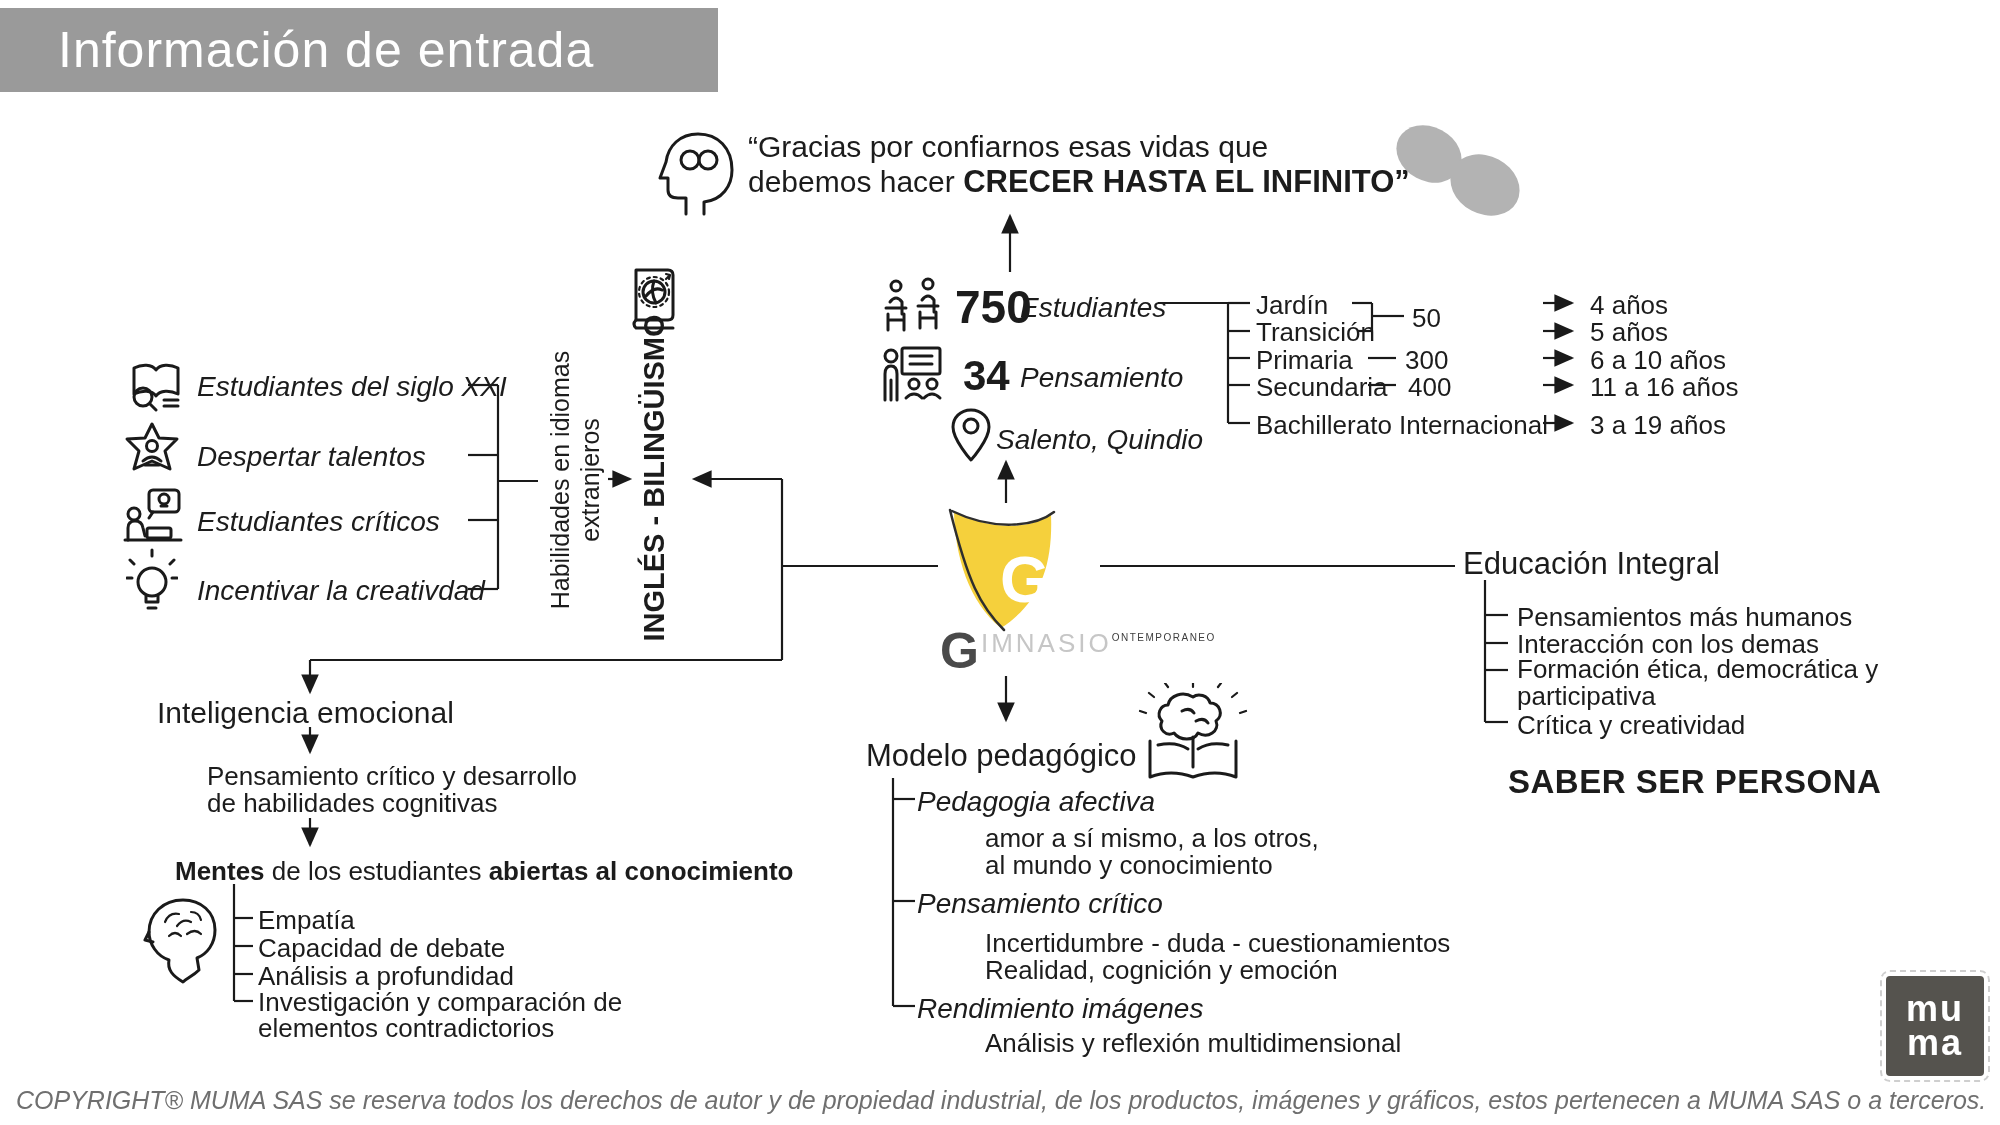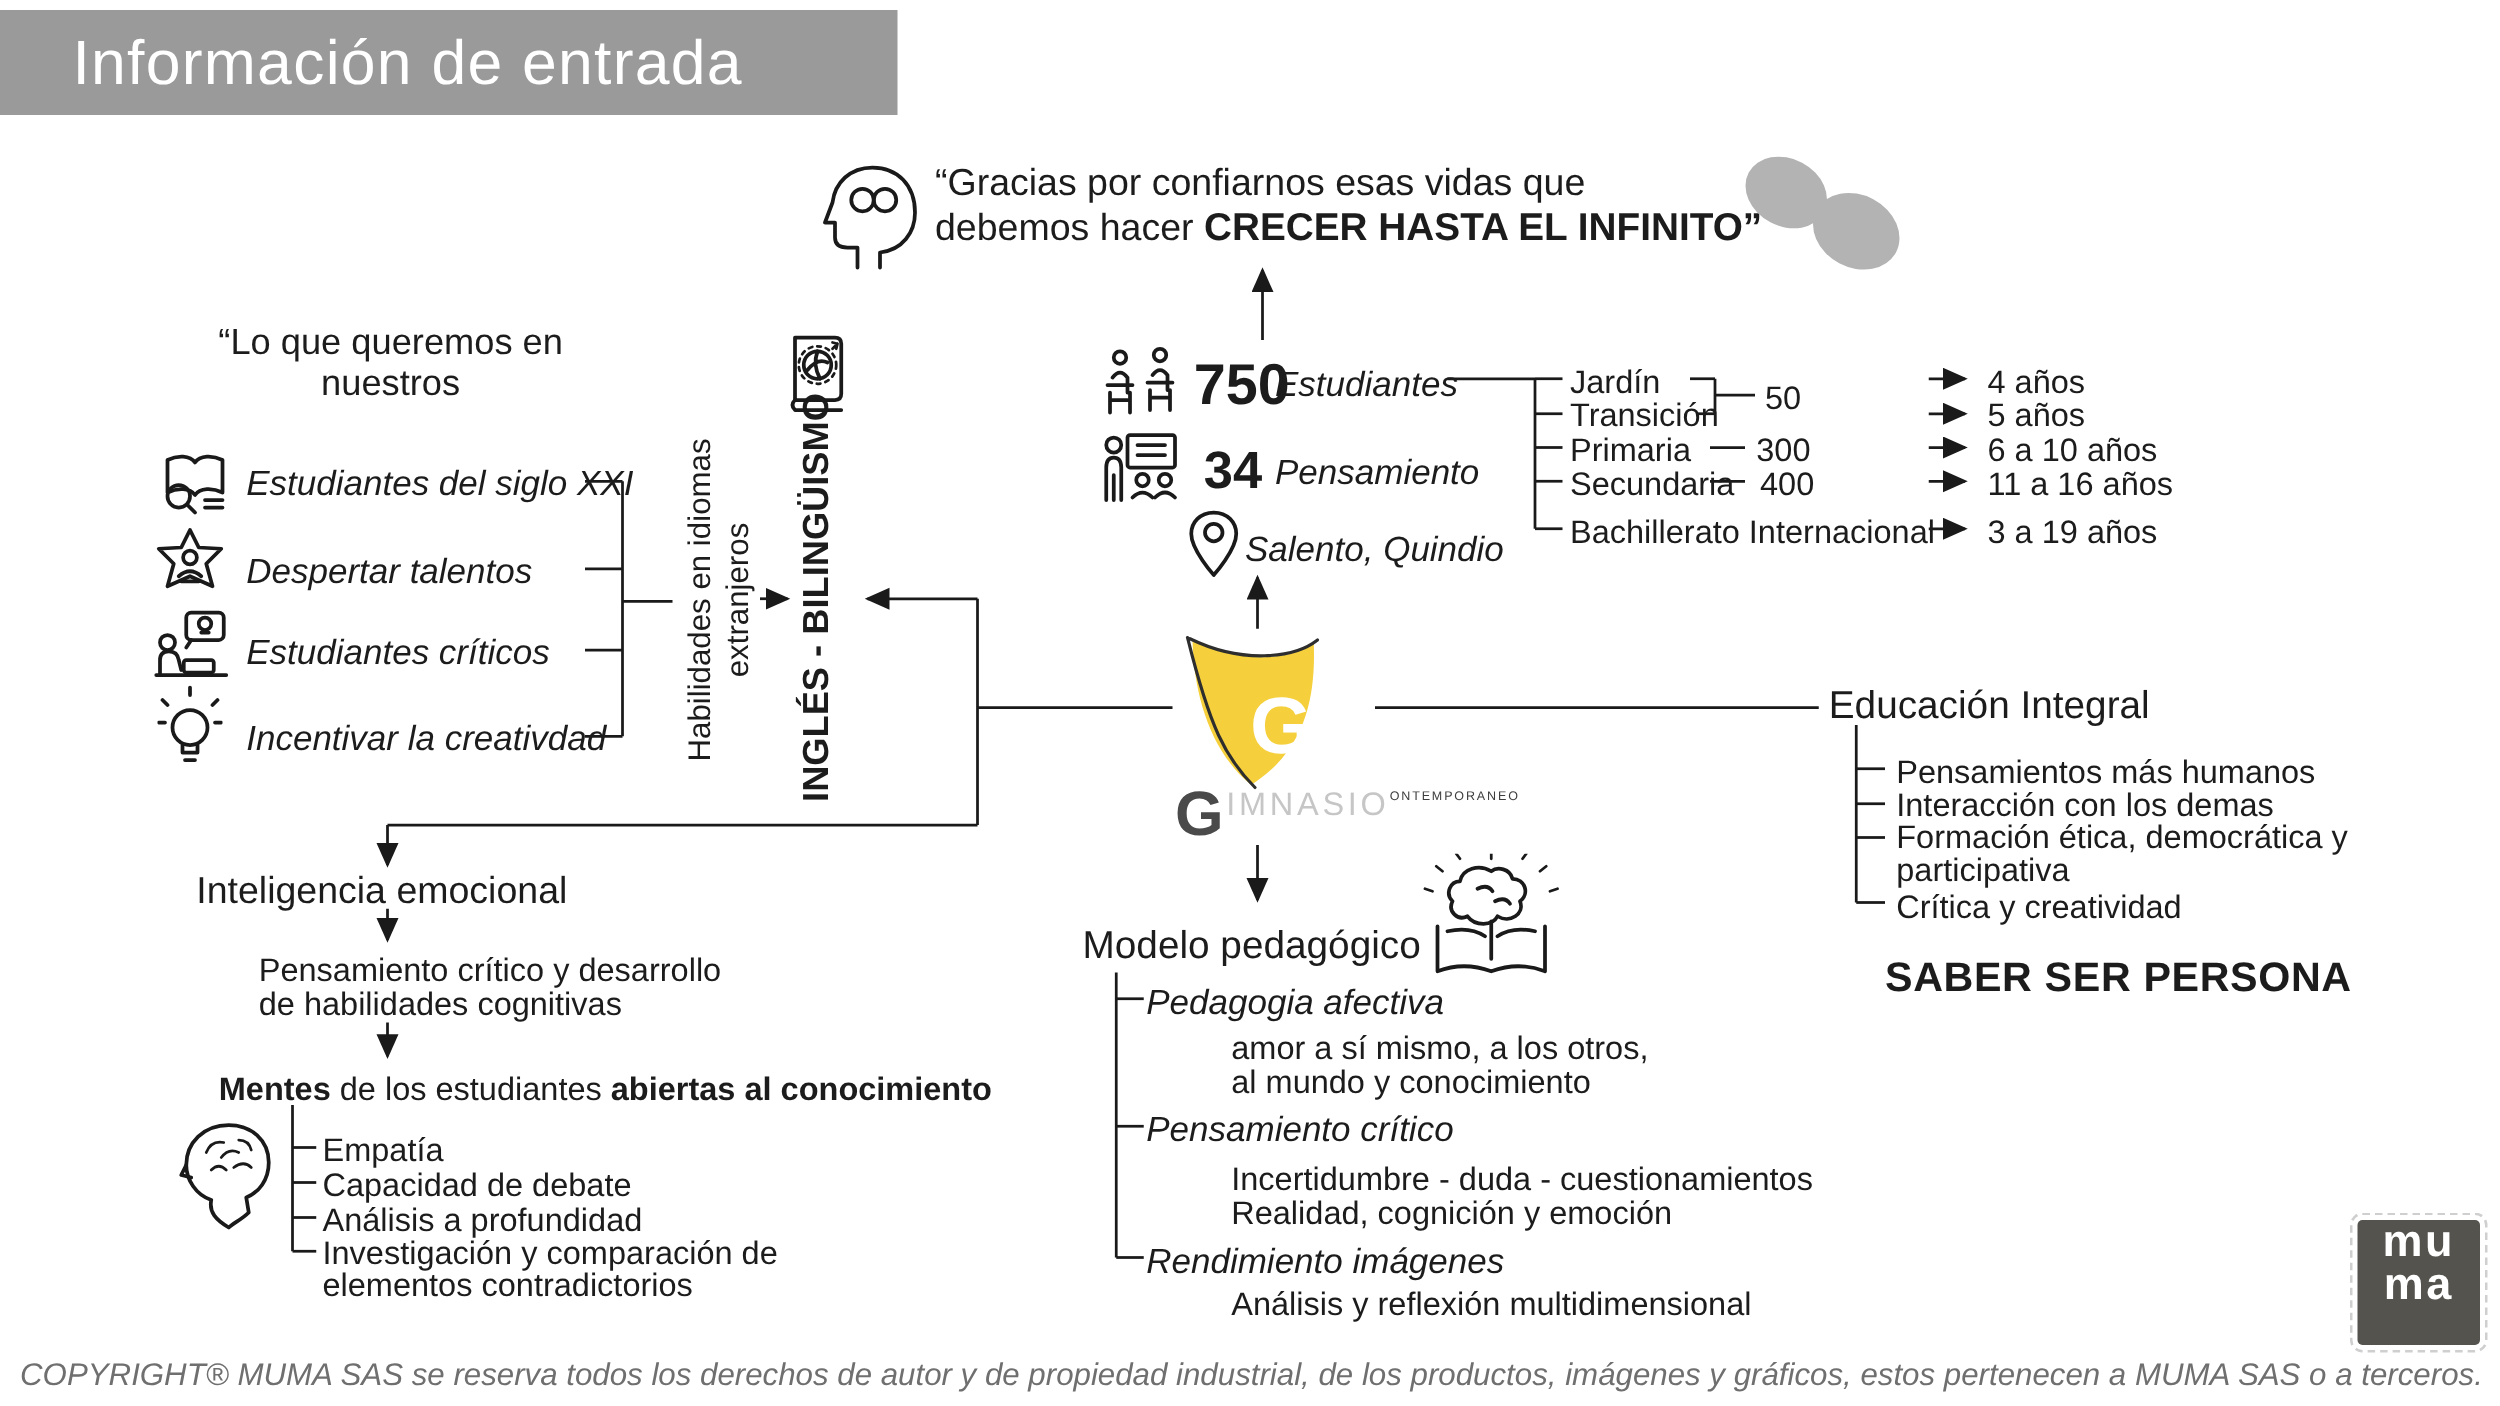--- a/index.html
+++ b/index.html
@@ -40,21 +40,21 @@
   
   .wordmark { display:flex; align-items:flex-start; }
   .wm-initial { font-size:50px; font-weight:bold; color:#4a4a4a; line-height:42px; }
   .wm-right { display:flex; margin-left:2px; }
   .wm-top { font-size:26px; color:#c6c6c6; letter-spacing:3px; line-height:26px; }
   .wm-bottom { font-size:10px; color:#3d3d3d; letter-spacing:1.5px; line-height:16px; }
 
   
   .muma { left:1886px; top:976px; width:98px; height:100px; background:#55534e;
     border-radius:4px; outline:2px dashed #cfcfcf; outline-offset:4px;
-    display:flex; flex-direction:column; align-items:center; justify-content:flex-start;
+    display:flex; flex-direction:column; align-items:center; justify-content:center;
     color:#ffffff; font-weight:bold; font-size:36px; line-height:34px; letter-spacing:2px; }
 </style>
 </head>
 <body>
 
 <svg class="abs" style="left:0;top:0" width="2000" height="1125" viewBox="0 0 2000 1125">
   <defs>
     <marker id="arr" markerWidth="11" markerHeight="10" refX="8" refY="4" orient="auto">
       <path d="M0,0 L9,4 L0,8 Z" fill="#1a1a1a"></path>
     </marker>
@@ -142,21 +142,20 @@
   <span class="t-quote-b">CRECER HASTA EL INFINITO”</span>
 </div>
 <svg class="abs icon" style="left:1385px;top:118px" width="145" height="105" viewBox="0 0 145 105">
   <g fill="#b3b3b3">
     <ellipse cx="44" cy="36" rx="34" ry="27" transform="rotate(28 44 36)"></ellipse>
     <ellipse cx="100" cy="67" rx="36" ry="29" transform="rotate(28 100 67)"></ellipse>
   </g>
 </svg>
 
 <div class="abs t-h29" style="left:140px;top:258px;width:345px;text-align:center">
-  <span style="display:block">“Lo que queremos en nuestros</span>
 </div>
 
 <svg class="abs icon" style="left:128px;top:360px" width="56" height="52" viewBox="0 0 56 52">
   <path class="stroke" d="M6,8 C14,4 24,4 28,10 C32,4 42,4 50,8 V34 C42,30 32,30 28,36 C24,30 14,30 6,34 Z"></path>
   <circle class="stroke" cx="15" cy="37" r="9"></circle>
   <path class="stroke" d="M22,44 L28,50"></path>
   <path class="stroke" d="M36,40 H50 M36,46 H50"></path>
 </svg>
 <div class="abs t-28 nowrap" style="left:197px;top:371px">Estudiantes del siglo XXI</div>
 

